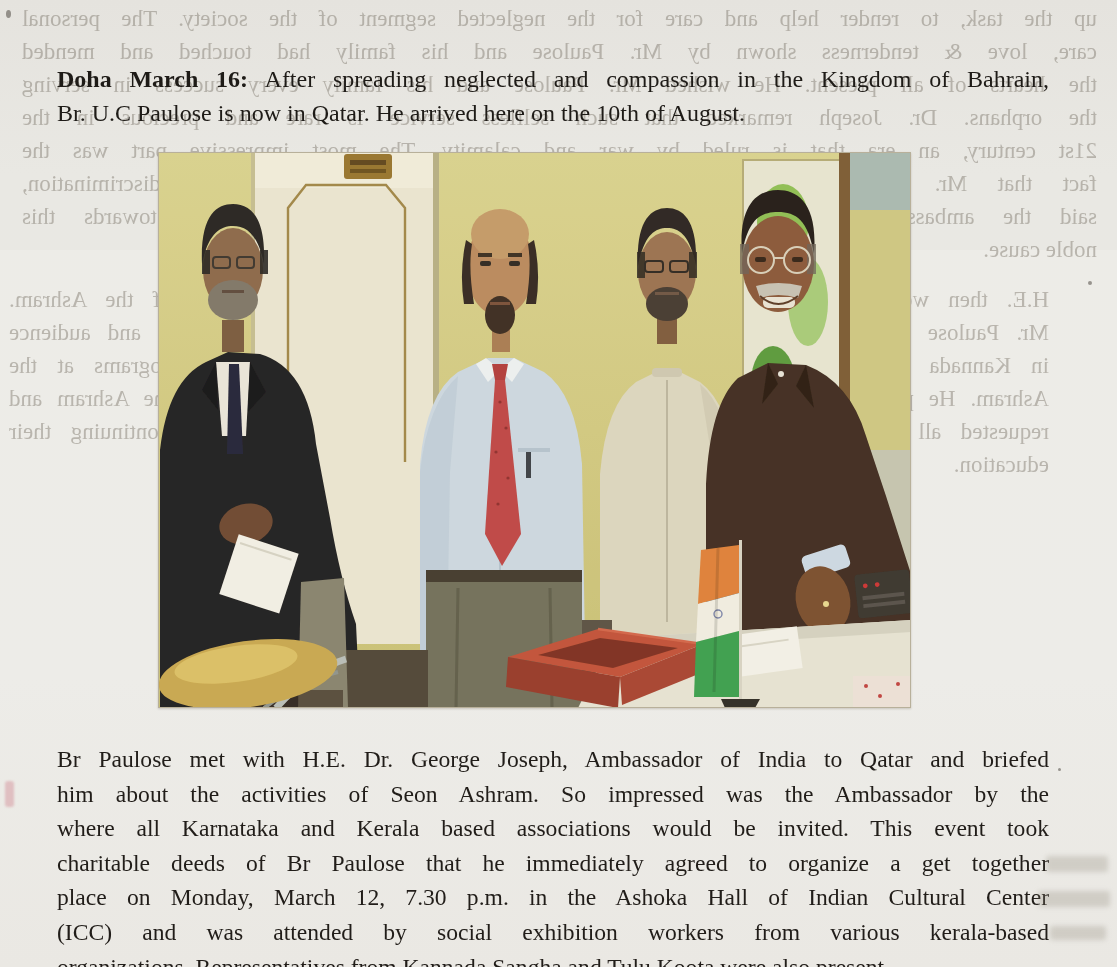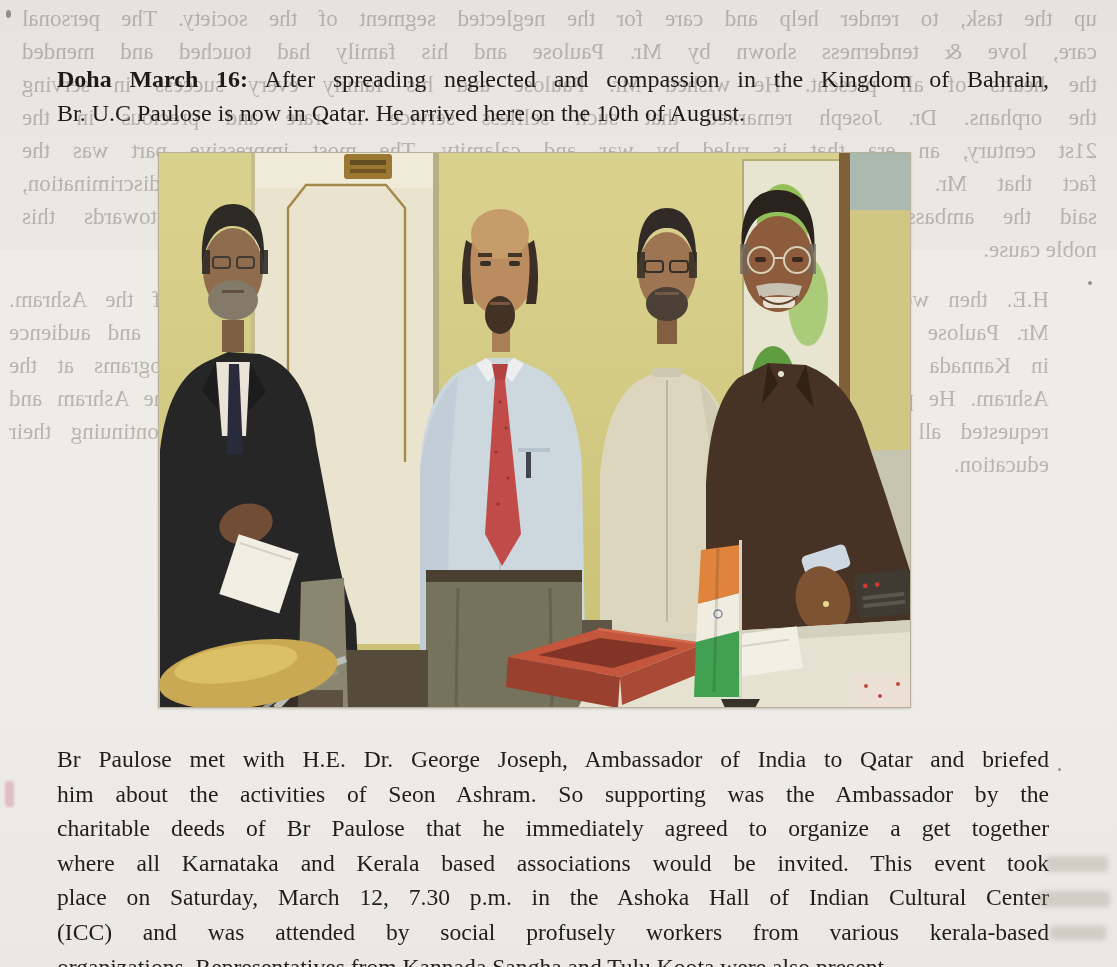--- a/index.html
+++ b/index.html
@@ -264,25 +264,25 @@
         </g>
 
         <rect x="0" y="0" width="753" height="556" fill="#d8c088" opacity="0.05"></rect>
       </g>
       <rect x="0.5" y="0.5" width="752" height="555" fill="none" stroke="#b8b09a" stroke-width="1"></rect>
     </svg>
   </figure>
 
   <div class="bodypara">
     <div class="dl">Br Paulose met with H.E. Dr. George Joseph, Ambassador of India to Qatar and briefed</div>
-    <div class="dl">him about the activities of Seon Ashram. So supporting was the Ambassador by the</div>
+    <div class="dl">him about the activities of Seon Ashram. So impressed was the Ambassador by the</div>
+    <div class="dl">where all Karnataka and Kerala based associations would be invited. This event took</div>
     <div class="dl">charitable deeds of Br Paulose that he immediately agreed to organize a get together</div>
-    <div class="dl">where all Karnataka and Kerala based associations would be invited. This event took</div>
-    <div class="dl">place on Saturday, March 12, 7.30 p.m. in the Ashoka Hall of Indian Cultural Center</div>
-    <div class="dl">(ICC) and was attended by social profusely workers from various kerala-based</div>
+    <div class="dl">place on Monday, March 12, 7.30 p.m. in the Ashoka Hall of Indian Cultural Center</div>
+    <div class="dl">(ICC) and was attended by social exhibition workers from various kerala-based</div>
     <div class="dl last">organizations. Representatives from Kannada Sangha and Tulu Koota were also present.</div>
   </div>
 
   <div class="smudge" style="left:1046px;top:856px;width:62px;height:16px;"></div>
   <div class="smudge" style="left:1038px;top:891px;width:72px;height:16px;"></div>
   <div class="smudge" style="left:1050px;top:926px;width:56px;height:14px;"></div>
   <div class="pinkmark"></div>
   <div class="speck" style="left:6px;top:10px;width:5px;height:8px;"></div>
   <div class="speck" style="left:1088px;top:281px;width:4px;height:4px;"></div>
   <div class="speck" style="left:1058px;top:768px;width:3px;height:3px;"></div>

